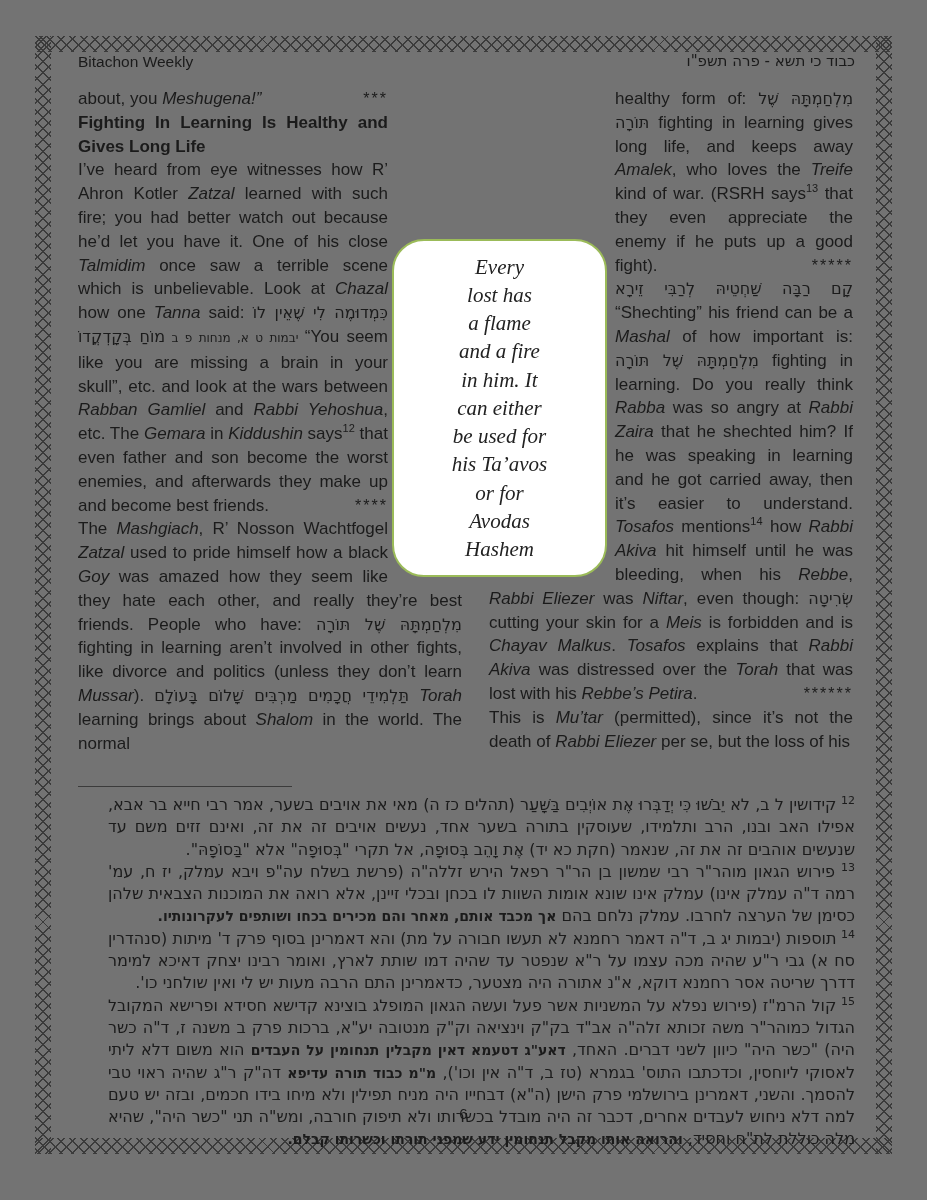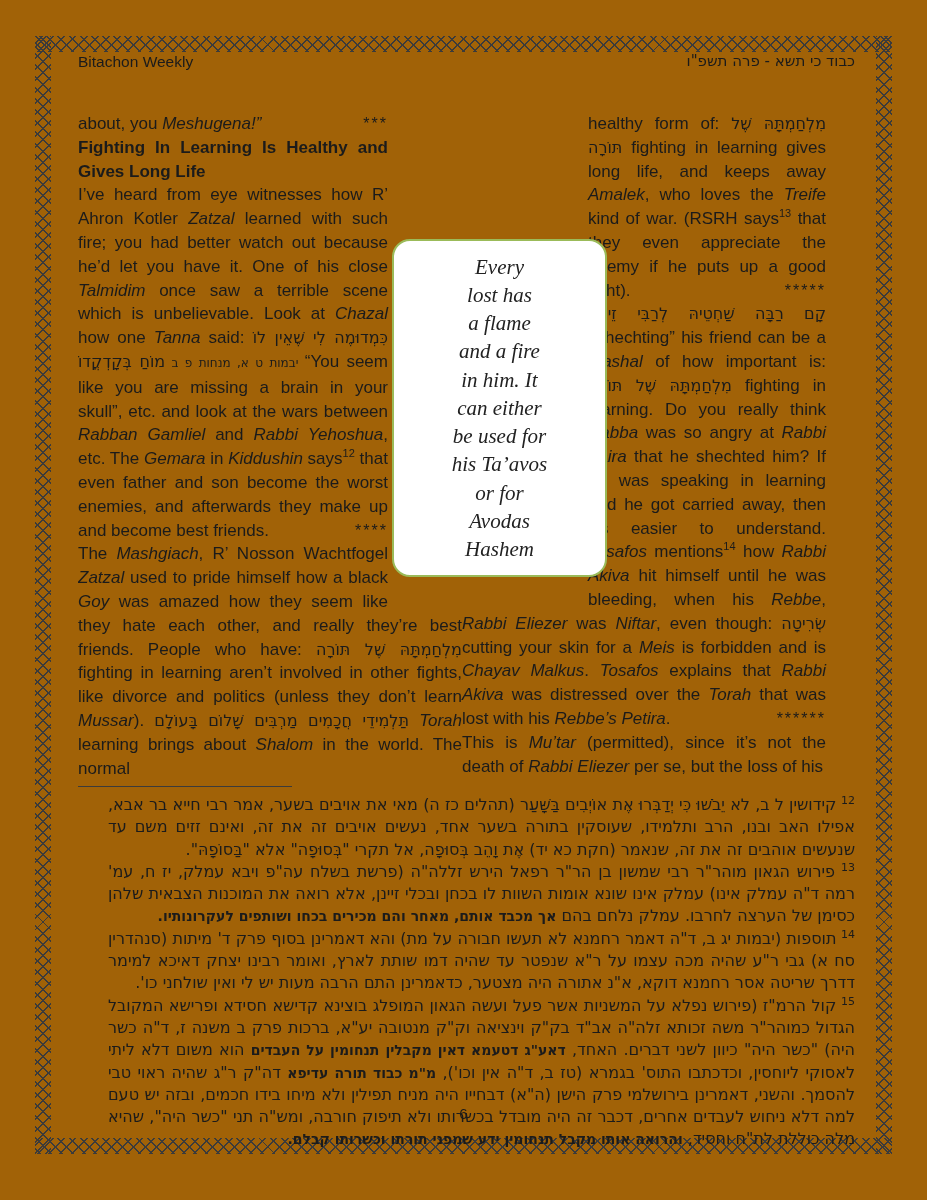--- a/index.html
+++ b/index.html
@@ -1,55 +1,55 @@
 <!DOCTYPE html>
 <html><head>
 <meta charset="utf-8">
 <style>
   html,body { margin:0; padding:0; background:#fff; }
   .page {
-    position:relative; width:927px; height:1200px; background:#a16207;
+    position:relative; width:927px; height:1200px; background:#737373;
     font-family:"Liberation Sans","DejaVu Sans",sans-serif;
     font-size:17px; line-height:23.8px; color:#1b1b1b; overflow:hidden;
   }
   
   .frame { position:absolute;
     background:
       repeating-linear-gradient(45deg, transparent 0 3.1px, #3b3b3b 3.1px 4.5px, transparent 4.5px 7.9px),
       repeating-linear-gradient(-45deg, transparent 0 3.1px, #3b3b3b 3.1px 4.5px, transparent 4.5px 7.9px);
   }
   .frame-top    { left:35px; top:36px;   width:857px; height:16px; }
   .frame-bottom { left:35px; top:1138px; width:857px; height:16px; }
   .frame-left   { left:35px;  top:36px; width:16px; height:1118px; }
   .frame-right  { left:876px; top:36px; width:16px; height:1118px; }
 
   .header { position:absolute; top:52px; left:78px; right:72px;
     display:flex; justify-content:space-between; font-size:15.5px; line-height:19px; }
   .header .heb { font-family:"DejaVu Sans",sans-serif; font-size:15px; }
 
   .columns { position:absolute; top:87px; left:78px; right:60px; height:694px;
-    display:flex; overflow:hidden;margin-top:25px; }
+    display:flex; gap:27px; overflow:hidden; }
   .col-left  { width:384px; }
   .col-right { width:364px; }
   .col p { margin:0; text-align:justify; }
   .col .heading { font-weight:bold; }
   .cut-r { float:right; width:74px;  height:341px; margin-top:151px; }
   .cut-l { float:left;  width:126px; height:341px; margin-top:151px; }
 
   .run-i  { font-style:italic; }
   .run-b  { font-weight:bold; }
   .run-bi { font-weight:bold; font-style:italic; }
   .run-he  { font-family:"DejaVu Sans",sans-serif; font-size:16px; }
   .run-hes { font-family:"DejaVu Sans",sans-serif; font-size:12px; }
   .run-heb { font-weight:bold; }
   .run-sup { vertical-align:super; font-size:11px; line-height:0; }
   .run-st  { float:right; letter-spacing:2px; font-size:16px; }
 
   .callout { position:absolute; left:392px; top:239px; width:215px; height:338px;
-    box-sizing:border-box; border:2.5px solid #9bbb59; border-radius:18px;
+    box-sizing:border-box; border:2.5px solid #9bbb59; border-radius:32px;
     background:#fff; display:flex; align-items:center; justify-content:center; z-index:2; }
   .callout-text { font-family:"Liberation Serif","DejaVu Serif",serif; font-style:italic;
     font-size:21px; line-height:28.2px; text-align:center; color:#222; }
 
   .fn-sep { position:absolute; left:78px; top:786px; width:214px; border-top:1.6px solid #3b3b3b; }
   .footnotes { position:absolute; left:76px; right:72px; top:794px;
     font-family:"DejaVu Sans","Liberation Sans",sans-serif;
     font-size:14px; line-height:22.3px; text-align:justify;margin-left:32px; }
   .footnotes p { margin:0; }
 

